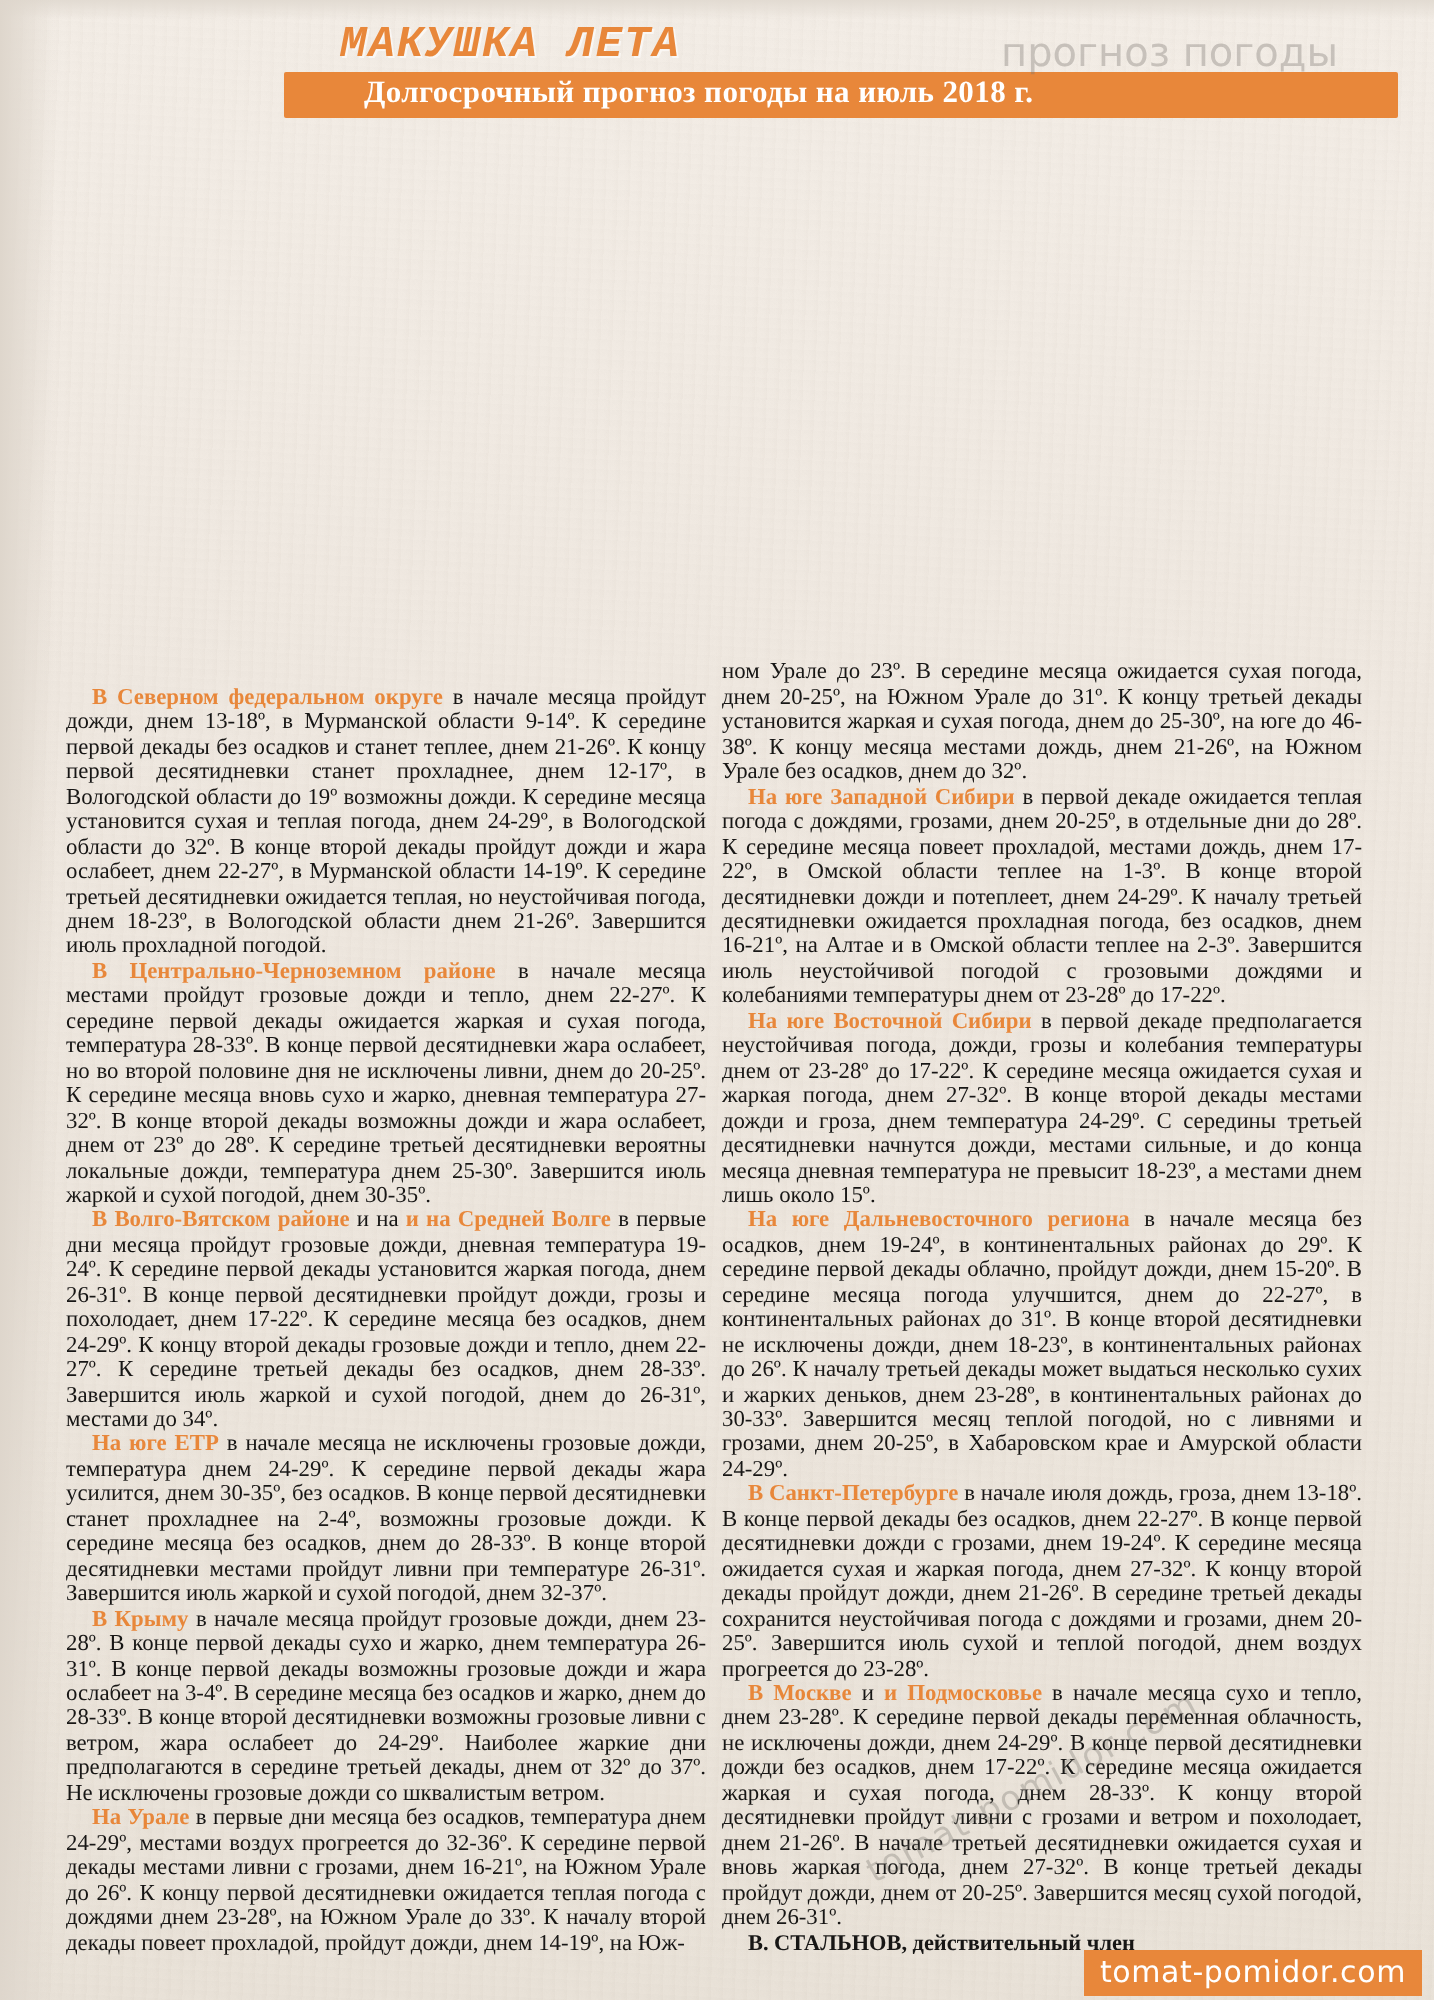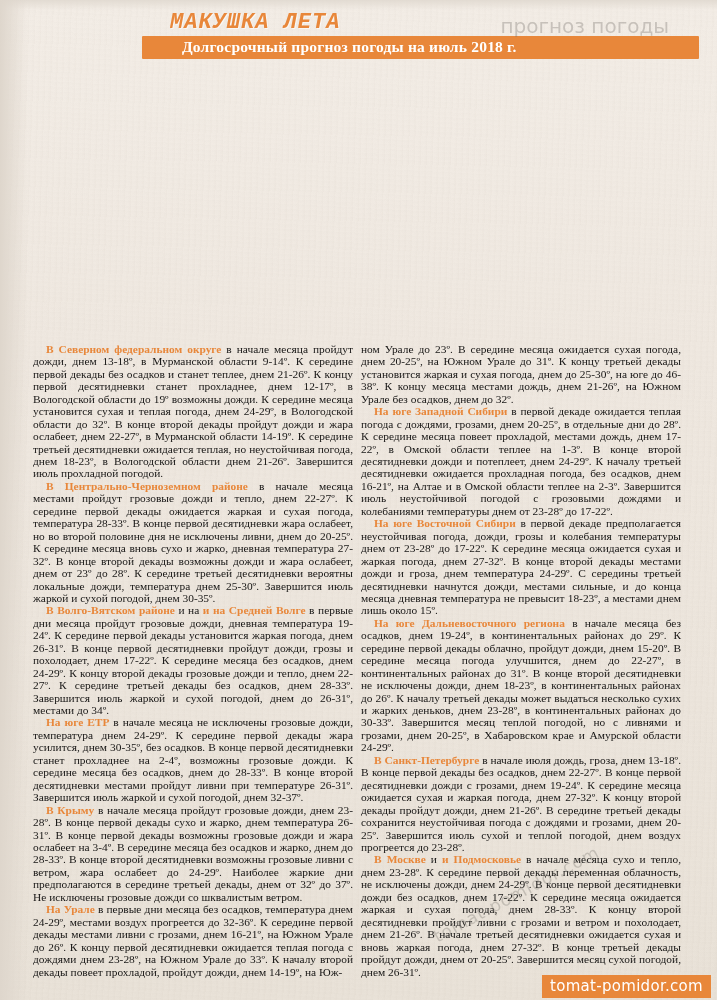--- a/index.html
+++ b/index.html
@@ -174,19 +174,20 @@
       <p><span class="lead">На Урале</span><span> в первые дни месяца без осадков, температура днем 24-29º, местами воздух прогреется до 32-36º. К середине первой декады местами ливни с грозами, днем 16-21º, на Южном Урале до 26º. К концу первой десятидневки ожидается теплая погода с дождями днем 23-28º, на Южном Урале до 33º. К началу второй декады повеет прохладой, пройдут дожди, днем 14-19º, на Юж-</span></p>
     </div>
 
     <div class="col">
       <p style="text-indent:0"><span>ном Урале до 23º. В середине месяца ожидается сухая погода, днем 20-25º, на Южном Урале до 31º. К концу третьей декады установится жаркая и сухая погода, днем до 25-30º, на юге до 46-38º. К концу месяца местами дождь, днем 21-26º, на Южном Урале без осадков, днем до 32º.</span></p>
       <p><span class="lead">На юге Западной Сибири</span><span> в первой декаде ожидается теплая погода с дождями, грозами, днем 20-25º, в отдельные дни до 28º. К середине месяца повеет прохладой, местами дождь, днем 17-22º, в Омской области теплее на 1-3º. В конце второй десятидневки дожди и потеплеет, днем 24-29º. К началу третьей десятидневки ожидается прохладная погода, без осадков, днем 16-21º, на Алтае и в Омской области теплее на 2-3º. Завершится июль неустойчивой погодой с грозовыми дождями и колебаниями температуры днем от 23-28º до 17-22º.</span></p>
       <p><span class="lead">На юге Восточной Сибири</span><span> в первой декаде предполагается неустойчивая погода, дожди, грозы и колебания температуры днем от 23-28º до 17-22º. К середине месяца ожидается сухая и жаркая погода, днем 27-32º. В конце второй декады местами дожди и гроза, днем температура 24-29º. С середины третьей десятидневки начнутся дожди, местами сильные, и до конца месяца дневная температура не превысит 18-23º, а местами днем лишь около 15º.</span></p>
       <p><span class="lead">На юге Дальневосточного региона</span><span> в начале месяца без осадков, днем 19-24º, в континентальных районах до 29º. К середине первой декады облачно, пройдут дожди, днем 15-20º. В середине месяца погода улучшится, днем до 22-27º, в континентальных районах до 31º. В конце второй десятидневки не исключены дожди, днем 18-23º, в континентальных районах до 26º. К началу третьей декады может выдаться несколько сухих и жарких деньков, днем 23-28º, в континентальных районах до 30-33º. Завершится месяц теплой погодой, но с ливнями и грозами, днем 20-25º, в Хабаровском крае и Амурской области 24-29º.</span></p>
       <p><span class="lead">В Санкт-Петербурге</span><span> в начале июля дождь, гроза, днем 13-18º. В конце первой декады без осадков, днем 22-27º. В конце первой десятидневки дожди с грозами, днем 19-24º. К середине месяца ожидается сухая и жаркая погода, днем 27-32º. К концу второй декады пройдут дожди, днем 21-26º. В середине третьей декады сохранится неустойчивая погода с дождями и грозами, днем 20-25º. Завершится июль сухой и теплой погодой, днем воздух прогреется до 23-28º.</span></p>
       <p><span class="lead">В Москве</span><span> и </span><span class="lead">и Подмосковье</span><span> в начале месяца сухо и тепло, днем 23-28º. К середине первой декады переменная облачность, не исключены дожди, днем 24-29º. В конце первой десятидневки дожди без осадков, днем 17-22º. К середине месяца ожидается жаркая и сухая погода, днем 28-33º. К концу второй десятидневки пройдут ливни с грозами и ветром и похолодает, днем 21-26º. В начале третьей десятидневки ожидается сухая и вновь жаркая погода, днем 27-32º. В конце третьей декады пройдут дожди, днем от 20-25º. Завершится месяц сухой погодой, днем 26-31º.</span></p>
+      <p class="sig">В. СТАЛЬНОВ, действительный член</p>
     </div>
 
   </div>
 
   <div class="watermark-diag">tomat-pomidor.com</div>
   <div class="watermark-bar">tomat-pomidor.com</div>
 </div>
 
 </body></html>

